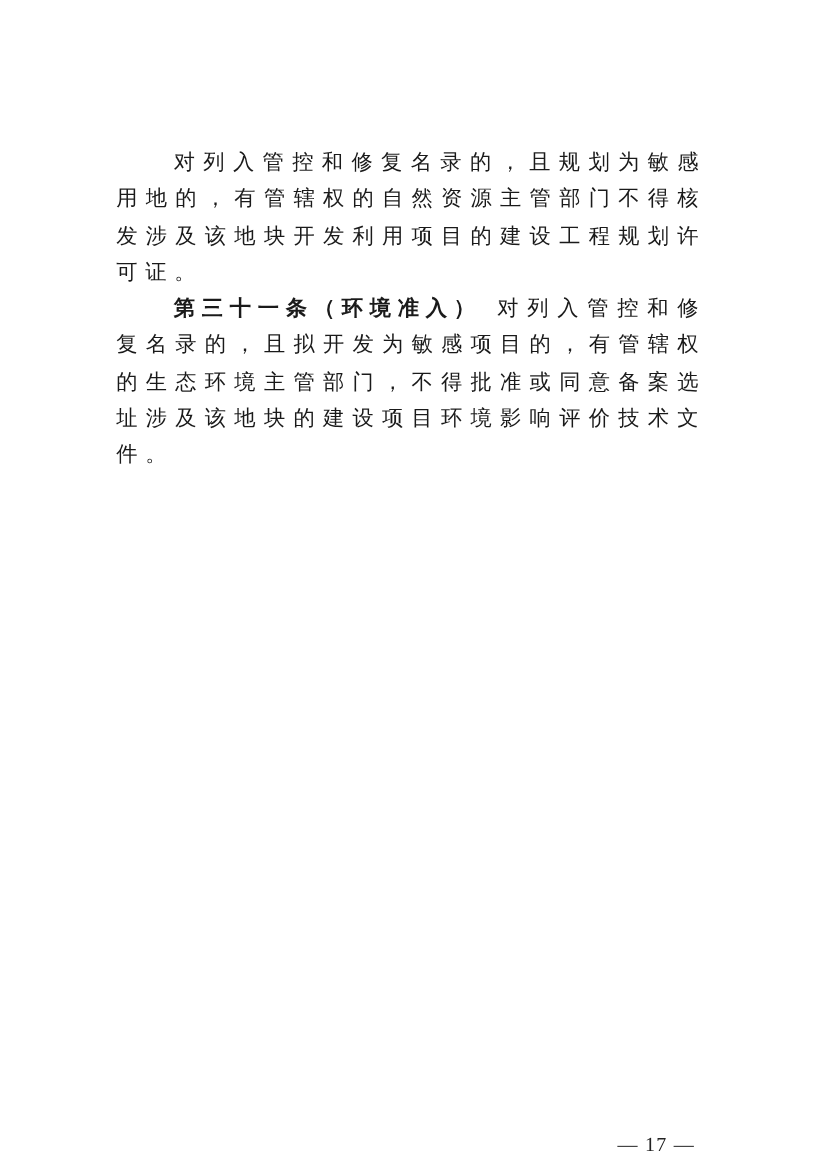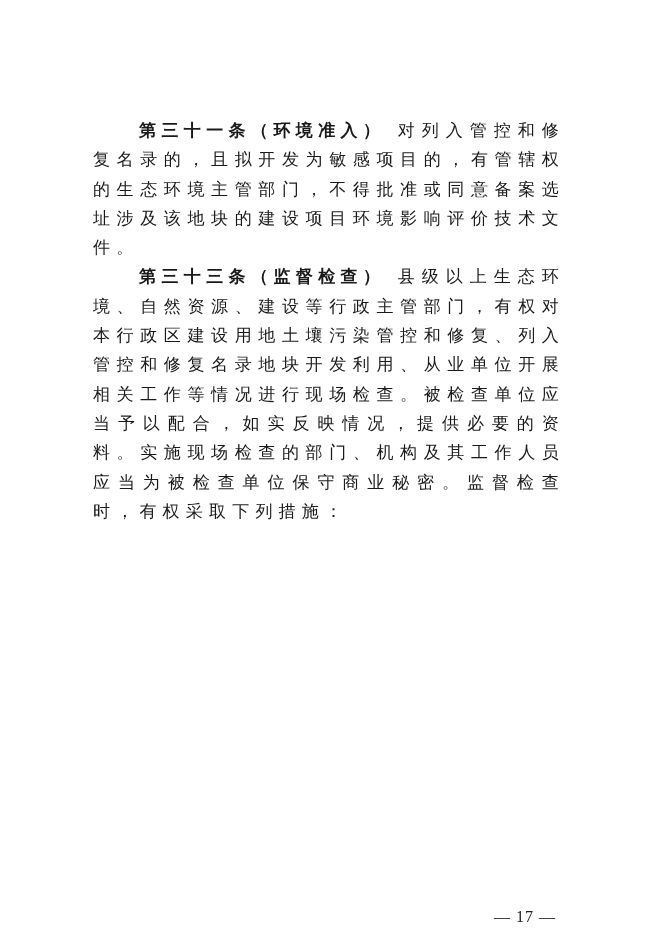--- a/index.html
+++ b/index.html
@@ -55,21 +55,21 @@
       white-space: nowrap;
       margin-top: 40px;
     }
   </style>
 </head>
 <body>
 
 <div class="page">
   <div class="body-text">
     <p class="para">
-      <span class="article-title">第三十一条（环境准入）</span><span> 对列入管控和修复名录的，且拟开发为敏感项目的，有管辖权的生态环境主管部门，不得批准或同意备案选址涉及该地块的建设项目环境影响评价技术文件。</span>
+      <span class="article-title"></span><span>对列入管控和修复名录的，且规划为敏感用地的，有管辖权的自然资源主管部门不得核发涉及该地块开发利用项目的建设工程规划许可证。</span>
     </p>
     <p class="para">
-      <span class="article-title">第三十三条（监督检查）</span><span> 县级以上生态环境、自然资源、建设等行政主管部门，有权对本行政区建设用地土壤污染管控和修复、列入管控和修复名录地块开发利用、从业单位开展相关工作等情况进行现场检查。被检查单位应当予以配合，如实反映情况，提供必要的资料。实施现场检查的部门、机构及其工作人员应当为被检查单位保守商业秘密。监督检查时，有权采取下列措施：</span>
+      <span class="article-title">第三十一条（环境准入）</span><span> 对列入管控和修复名录的，且拟开发为敏感项目的，有管辖权的生态环境主管部门，不得批准或同意备案选址涉及该地块的建设项目环境影响评价技术文件。</span>
     </p>
   </div>
 
   <div class="page-number">— 17 —</div>
 </div>
 
 </body></html>

